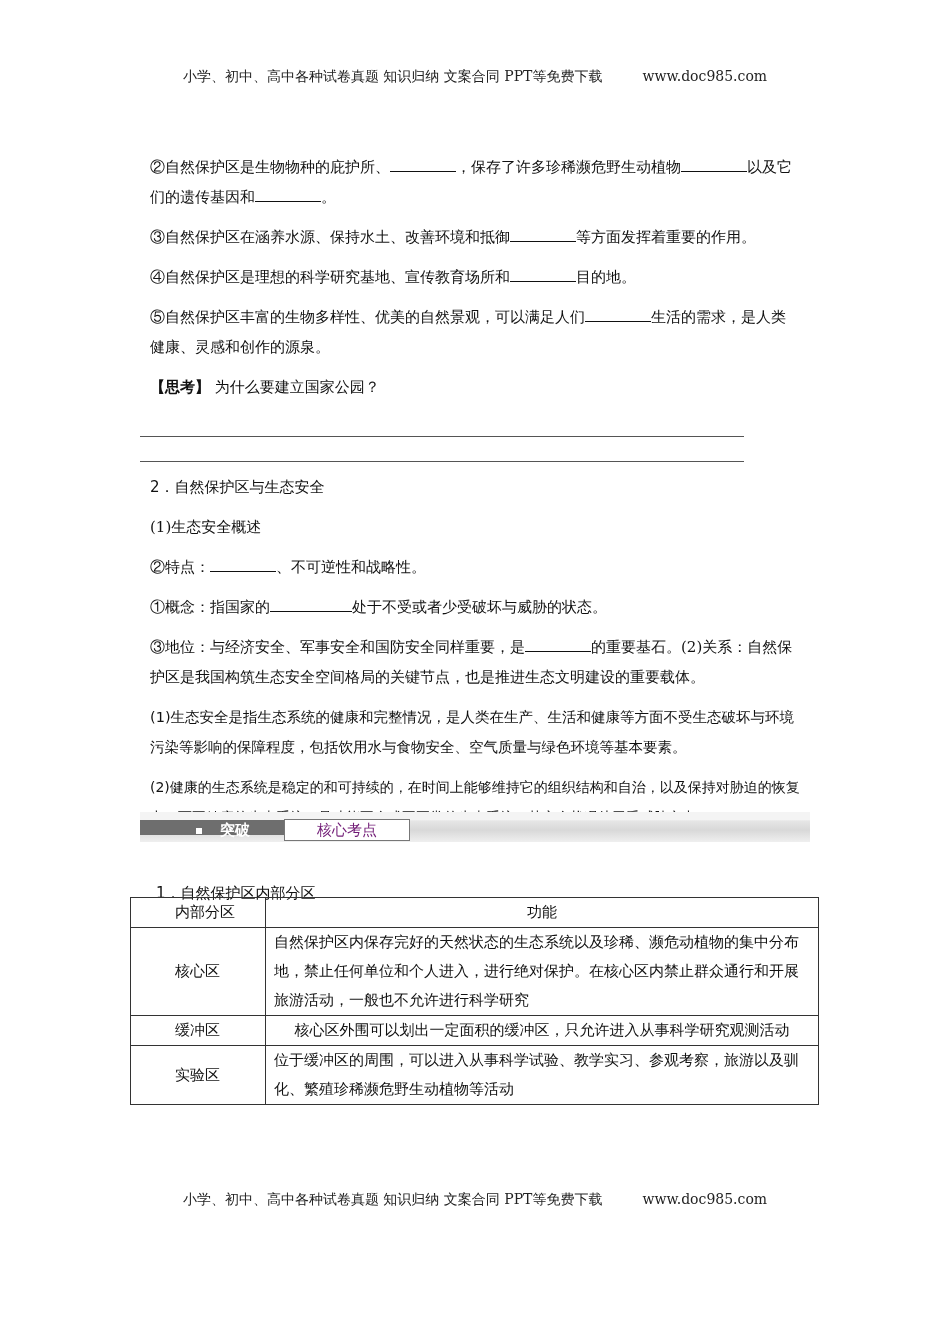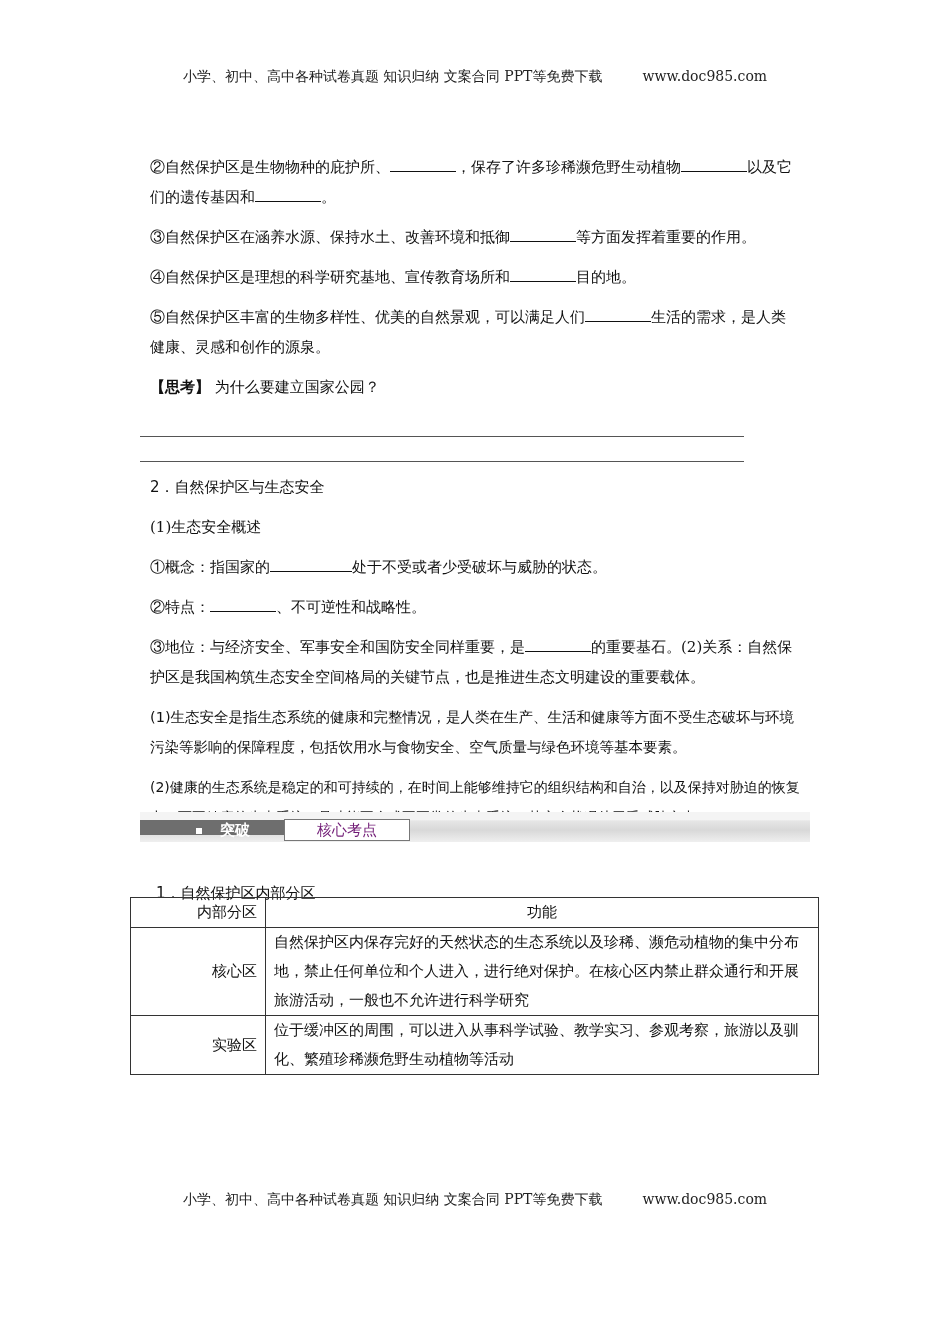--- a/index.html
+++ b/index.html
@@ -16,43 +16,43 @@
   .ansline { border-bottom:1px solid #555; width:604px; height:24px; margin-left:0; }
   .section-banner { position:absolute; left:140px; top:812px; width:670px; height:30px;
      background:linear-gradient(to bottom,#f4f4f4 0%,#f4f4f4 25%,#e6e6e6 30%,#d8d8d8 60%,#efefef 100%); }
   .banner-dark { position:absolute; left:0; top:8px; width:144px; height:15px; background:#6e6e6e; color:#fff;
      font-family:"DejaVu Sans","Liberation Sans",sans-serif; font-weight:bold; font-size:15px; line-height:20px; }
   .banner-dark .sq { display:inline-block; width:6px; height:6px; background:#fff; margin-left:56px; margin-right:18px; vertical-align:middle; }
   .banner-white { position:absolute; left:144px; top:7px; width:124px; height:20px; background:#fff; border:1px solid #777;
      font-family:"DejaVu Sans","Liberation Sans",sans-serif; font-size:15px; line-height:20px; text-align:center; color:#701a75; }
   table.zones { position:absolute; left:130px; top:897px; width:689px; border-collapse:collapse; font-size:15px; line-height:29px; }
   table.zones td { border:1px solid #333; padding:0 8px; vertical-align:middle; }
-  table.zones td.c1 { width:82px; text-align:right;padding-left:44px; }
+  table.zones td.c1 { width:82px; text-align:left;padding-left:44px; }
   table.zones td.c2 { text-align:left; }
   table.zones tr.head td.c2 { text-align:center; }
 </style>
 </head>
 <body>
 
 <div class="hdr" style="top:68px;">
   <span>小学、初中、高中各种试卷真题 知识归纳 文案合同 PPT等免费下载</span><span class="url">www.doc985.com</span>
 </div>
 
 <div class="content">
   <p class="p"><span>②自然保护区是生物物种的庇护所、</span><span class="blank b66"></span><span>，保存了许多珍稀濒危野生动植物</span><span class="blank b66"></span><span>以及它们的遗传基因和</span><span class="blank b66"></span><span>。</span></p>
   <p class="p"><span>③自然保护区在涵养水源、保持水土、改善环境和抵御</span><span class="blank b66"></span><span>等方面发挥着重要的作用。</span></p>
   <p class="p"><span>④自然保护区是理想的科学研究基地、宣传教育场所和</span><span class="blank b66"></span><span>目的地。</span></p>
   <p class="p"><span>⑤自然保护区丰富的生物多样性、优美的自然景观，可以满足人们</span><span class="blank b66"></span><span>生活的需求，是人类健康、灵感和创作的源泉。</span></p>
   <p class="p sans"><span class="bold">【思考】</span> <span>为什么要建立国家公园？</span></p>
   <div class="ansline"></div>
   <div class="ansline" style="margin-bottom:4px;"></div>
   <p class="p sans">2．自然保护区与生态安全</p>
   <p class="p">(1)生态安全概述</p>
+  <p class="p"><span>②特点：</span><span class="blank b66"></span><span>、不可逆性和战略性。</span></p>
   <p class="p"><span>①概念：指国家的</span><span class="blank b82"></span><span>处于不受或者少受破坏与威胁的状态。</span></p>
-  <p class="p"><span>②特点：</span><span class="blank b66"></span><span>、不可逆性和战略性。</span></p>
   <p class="p"><span>③地位：与经济安全、军事安全和国防安全同样重要，是</span><span class="blank b66"></span><span>的重要基石。(2)关系：自然保护区是我国构筑生态安全空间格局的关键节点，也是推进生态文明建设的重要载体。</span></p>
   <p class="p sans" style="font-size:14.5px;">(1)生态安全是指生态系统的健康和完整情况，是人类在生产、生活和健康等方面不受生态破坏与环境污染等影响的保障程度，包括饮用水与食物安全、空气质量与绿色环境等基本要素。</p>
   <p class="p sans" style="font-size:14px;">(2)健康的生态系统是稳定的和可持续的，在时间上能够维持它的组织结构和自治，以及保持对胁迫的恢复力；而不健康的生态系统，是功能不全或不正常的生态系统，其安全状况处于受威胁之中。</p>
 </div>
 
 <div class="section-banner">
   <div class="banner-dark"><span class="sq"></span><span>突破</span></div>
   <div class="banner-white">核心考点</div>
 </div>
 
@@ -62,20 +62,24 @@
   <tbody>
       <tr class="head">
     <td class="c1">内部分区</td>
     <td class="c2">功能</td>
   </tr>
   <tr>
     <td class="c1">核心区</td>
     <td class="c2">自然保护区内保存完好的天然状态的生态系统以及珍稀、濒危动植物的集中分布地，禁止任何单位和个人进入，进行绝对保护。在核心区内禁止群众通行和开展旅游活动，一般也不允许进行科学研究</td>
   </tr>
   <tr>
+    <td class="c1">缓冲区</td>
+    <td class="c2" style="text-align:center">核心区外围可以划出一定面积的缓冲区，只允许进入从事科学研究观测活动</td>
+  </tr>
+  <tr>
     <td class="c1">实验区</td>
     <td class="c2">位于缓冲区的周围，可以进入从事科学试验、教学实习、参观考察，旅游以及驯化、繁殖珍稀濒危野生动植物等活动</td>
   </tr>
 </tbody>
   </table>
 
 <div class="hdr" style="top:1191px;">
   <span>小学、初中、高中各种试卷真题 知识归纳 文案合同 PPT等免费下载</span><span class="url">www.doc985.com</span>
 </div>
 

